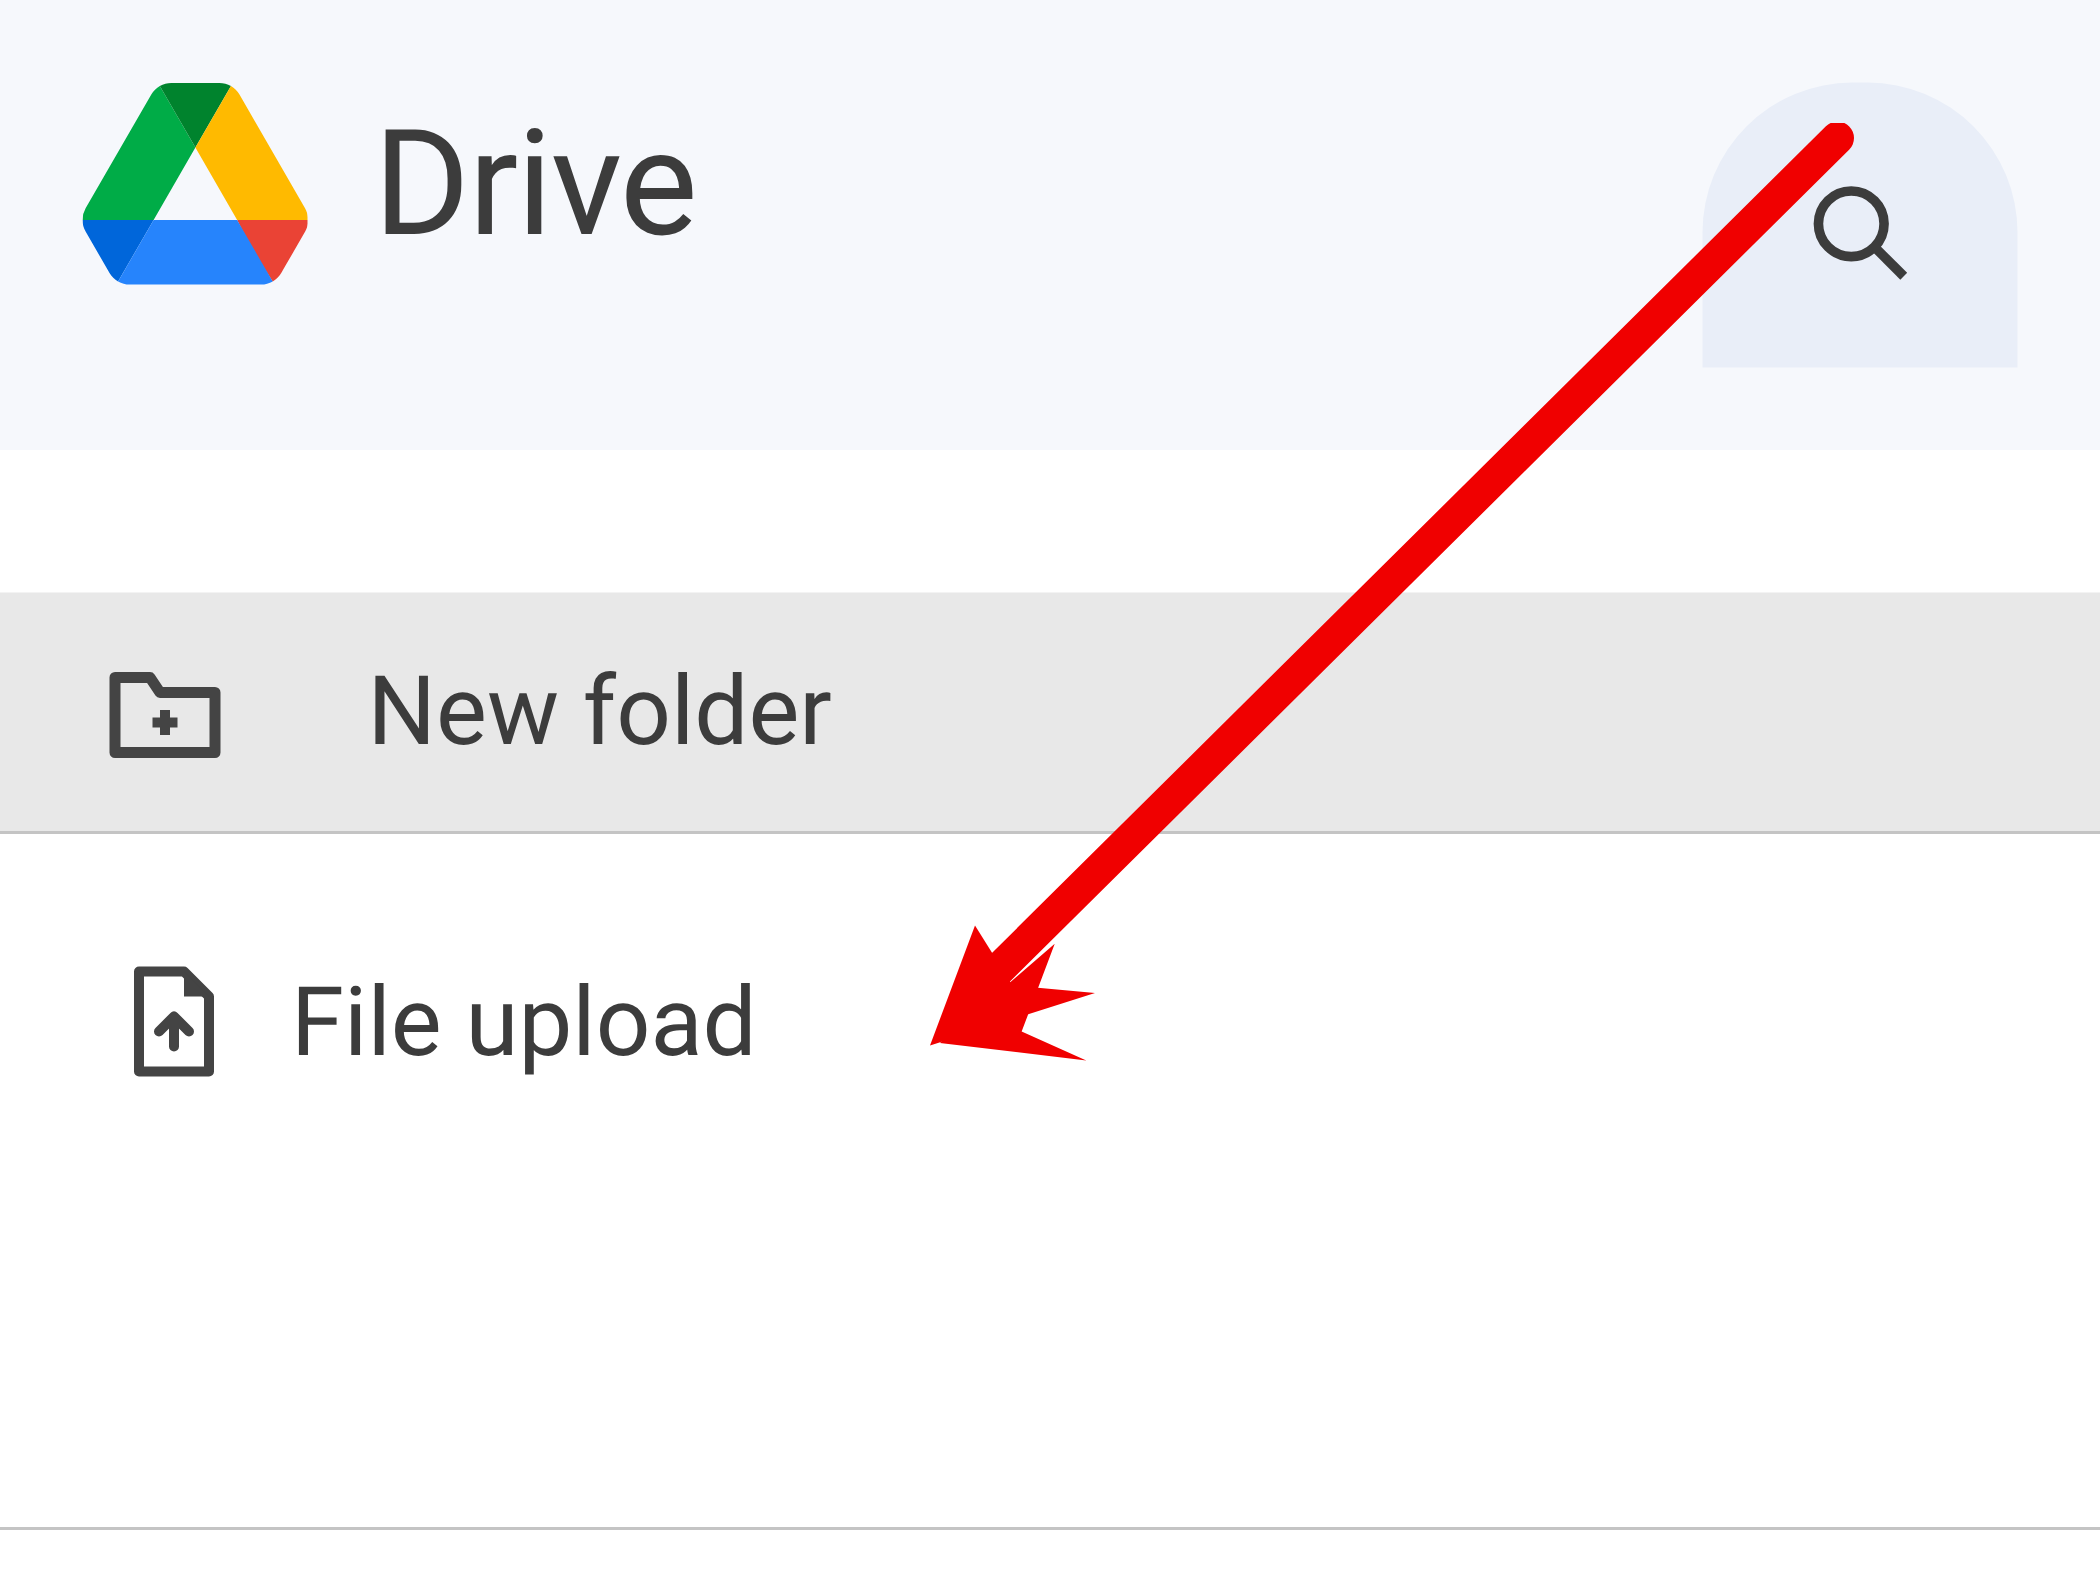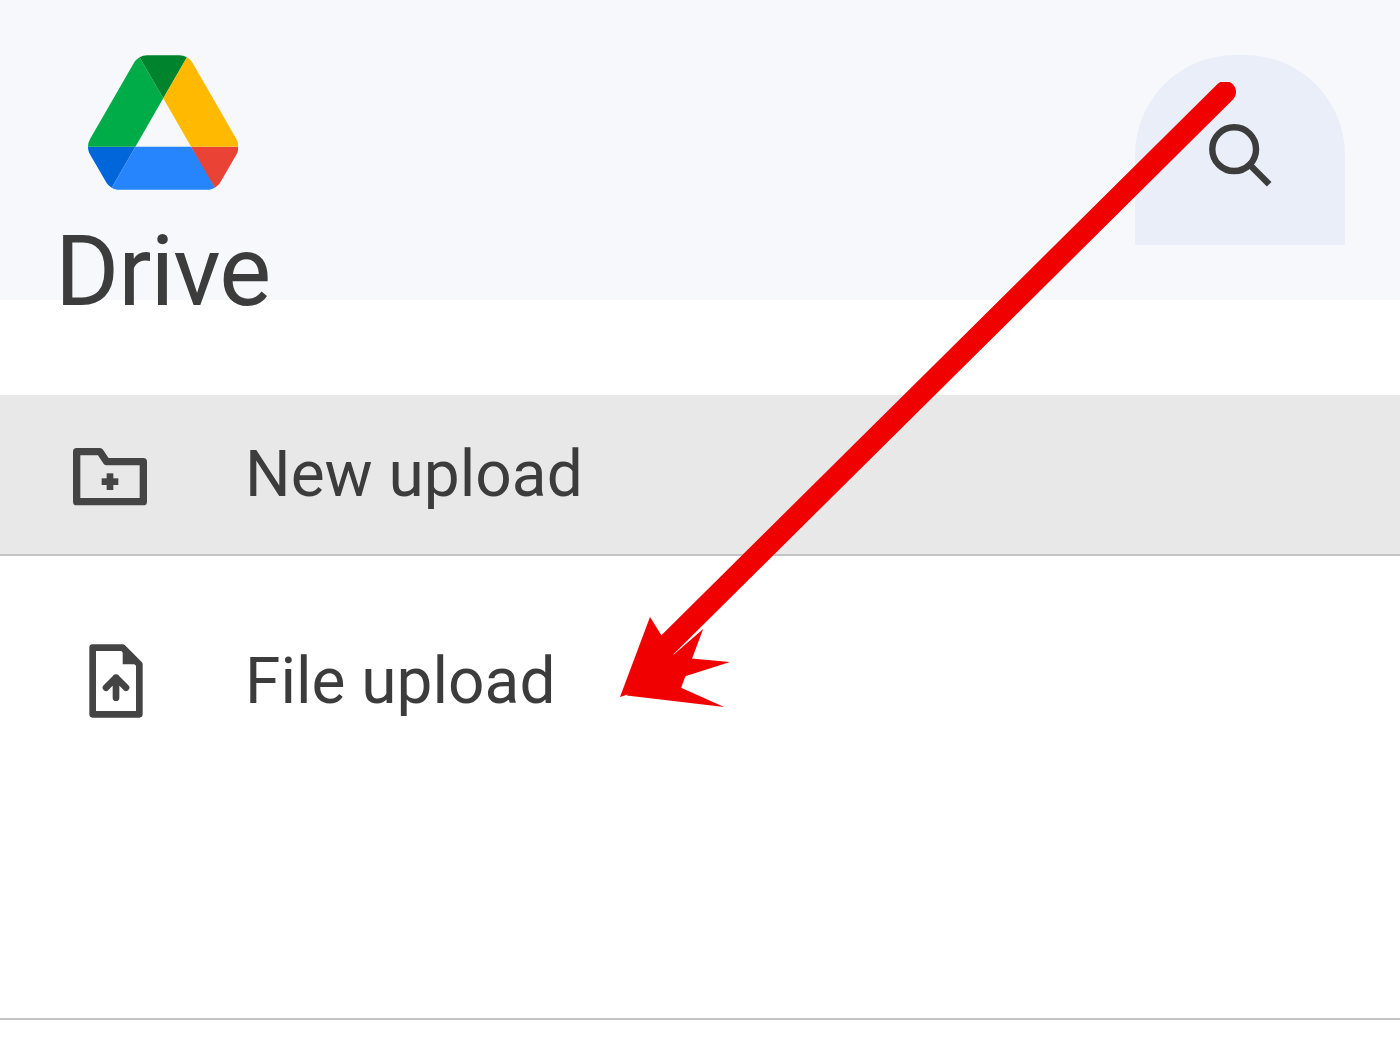--- a/index.html
+++ b/index.html
@@ -20,22 +20,21 @@
       background: #f6f8fc;
       display: flex;
       align-items: flex-start;
       padding-top: 55px;
       padding-left: 55px;
       position: relative;
     }
     .logo-container {
       display: flex;
       align-items: center;
-      gap: 24px;
-      flex-direction: column;
+      gap: 44px;
     }
     .drive-logo {
       width: 150px;
       height: 135px;
     }
     .app-title {
       font-size: 98px;
       font-weight: 400;
       color: #3c3c3c;
       letter-spacing: -1px;
@@ -91,21 +90,21 @@
       margin-top: 0px;
     }
     .upload-section {
       padding-top: 50px;
       padding-bottom: 20px;
     }
     .upload-item {
       display: flex;
       align-items: center;
       padding: 35px 70px 35px 85px;
-      gap: 95px;
+      gap: 44px;
       cursor: pointer;
     }
     .upload-icon {
       width: 65px;
       height: 80px;
       flex-shrink: 0;
     }
     .folder-upload-icon {
       width: 80px;
       height: 70px;
@@ -151,21 +150,21 @@
 
 <div class="menu-section">
   <div class="menu-item highlighted">
     <div class="menu-item-icon">
       <svg viewBox="0 0 24 20" width="80" height="70" fill="none" stroke="#444444" stroke-width="2.2">
         <path d="M2 3 L9 3 L11 6 L22 6 L22 18 L2 18 Z" stroke-linejoin="round"></path>
         <line x1="12" y1="9.5" x2="12" y2="14.5" stroke-width="2"></line>
         <line x1="9.5" y1="12" x2="14.5" y2="12" stroke-width="2"></line>
       </svg>
     </div>
-    <span class="menu-item-label">New upload</span>
+    <span class="menu-item-label">New folder</span>
   </div>
 
   <div class="divider"></div>
 
   <div class="upload-section">
     <div class="upload-item">
       <div class="upload-icon">
         <svg viewBox="0 0 18 24" width="62" height="80" fill="none" stroke="#444444" stroke-width="2">
           <path d="M2 2 L11 2 L16 7 L16 22 L2 22 Z" stroke-linejoin="round"></path>
           <path d="M11 2 L11 7 L16 7" fill="#444444" stroke="none"></path>

